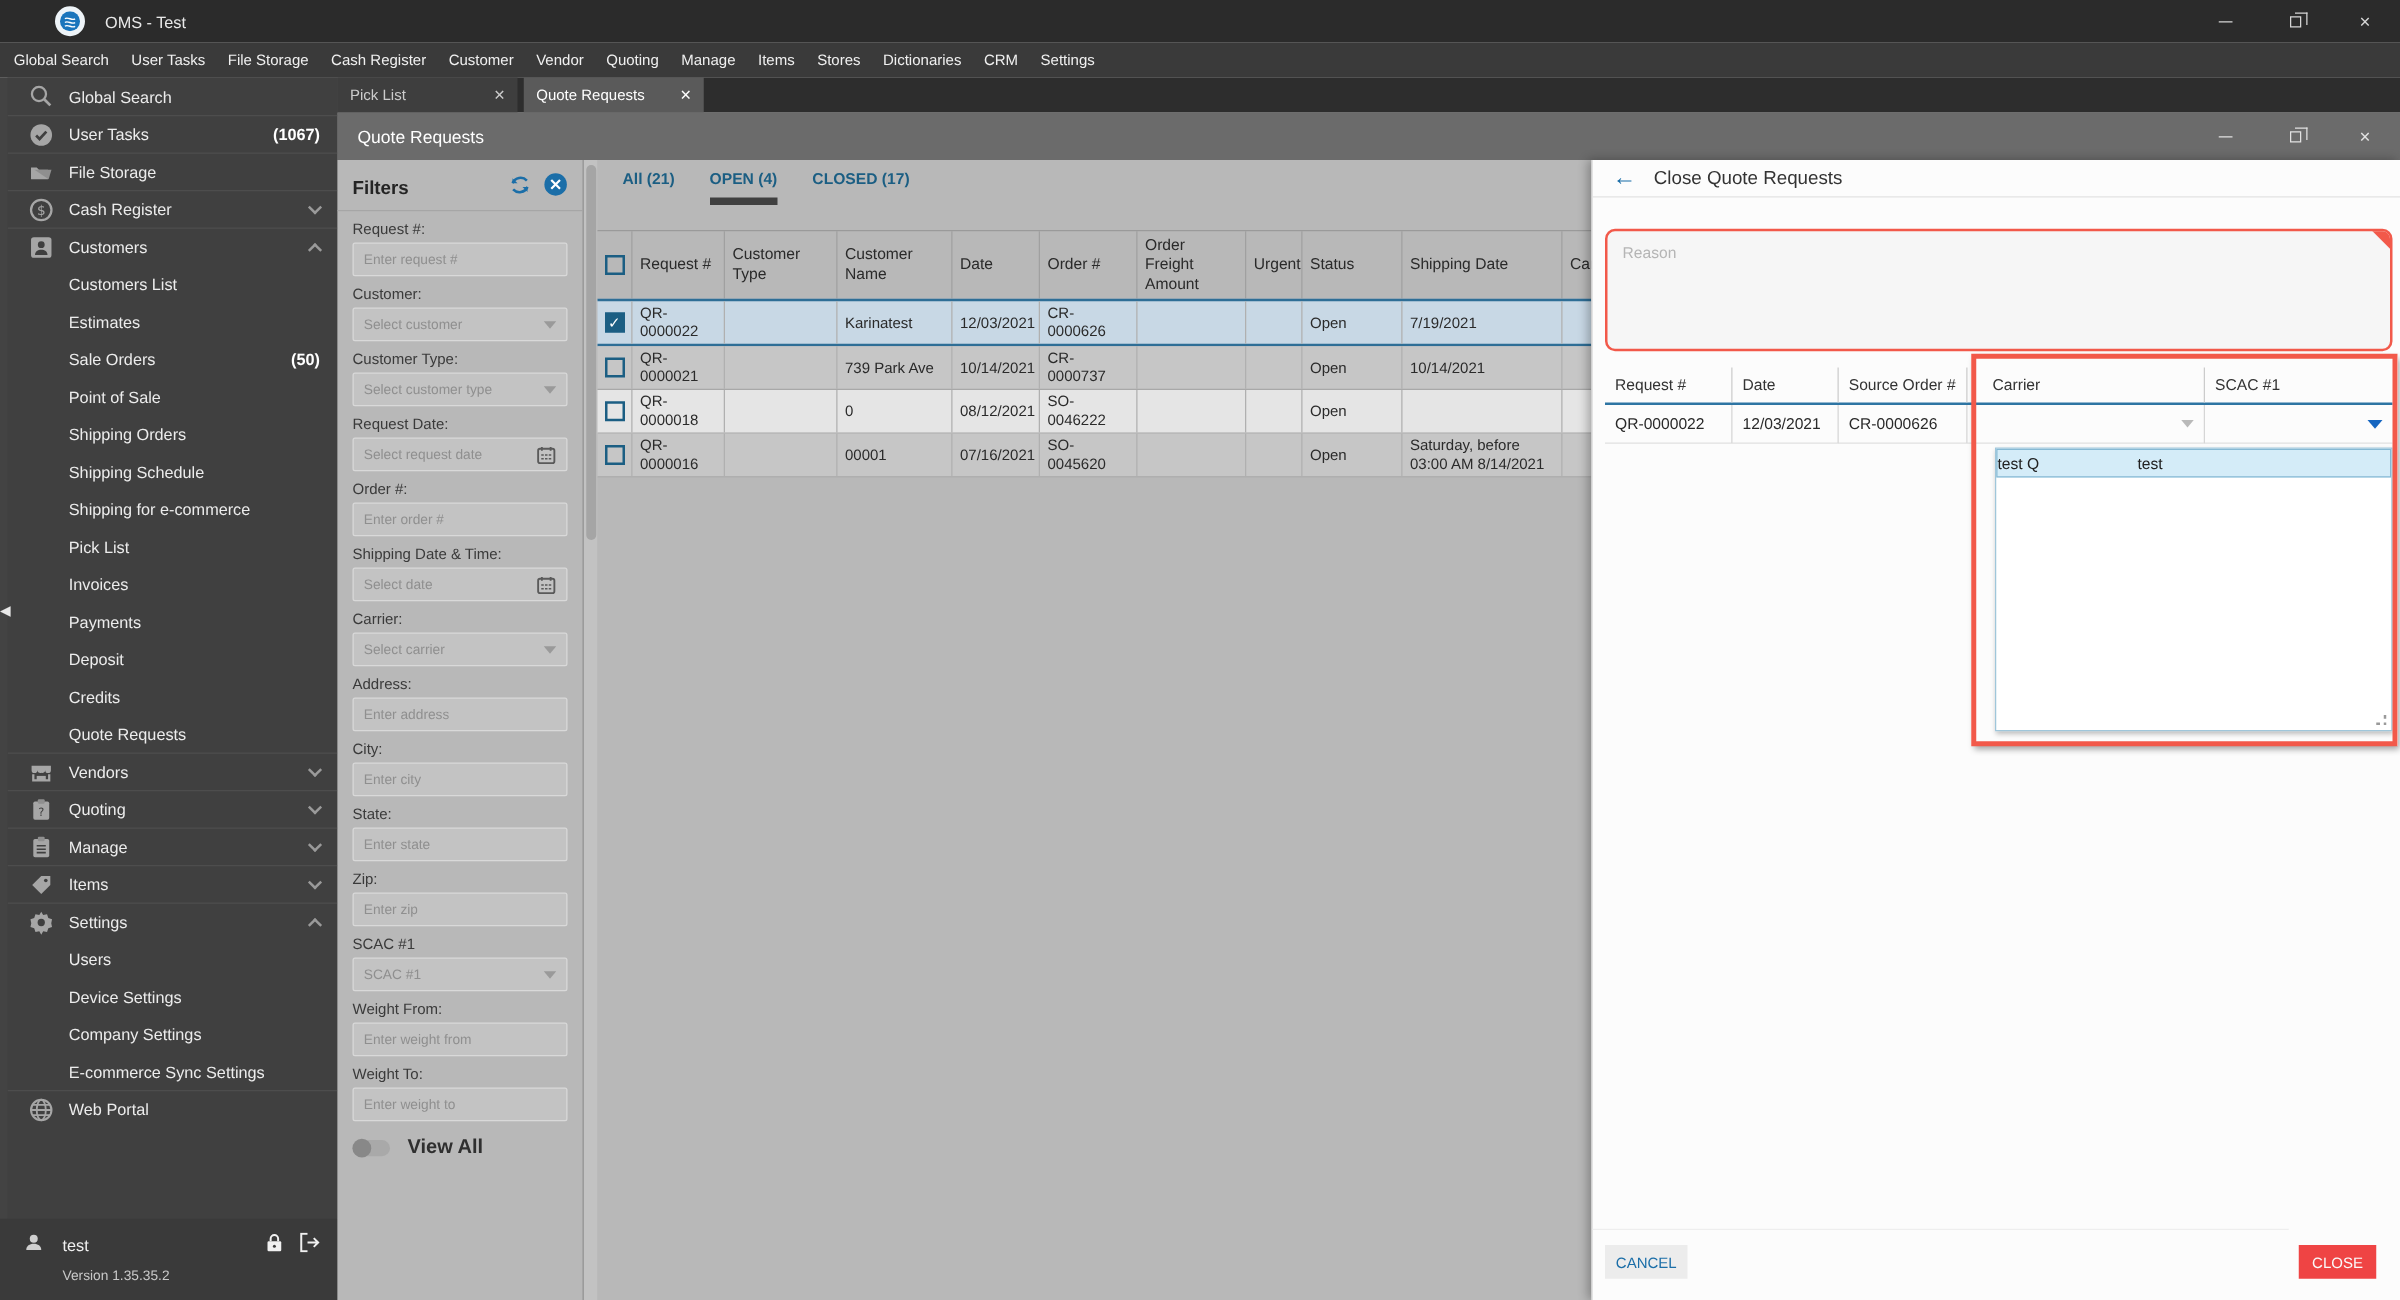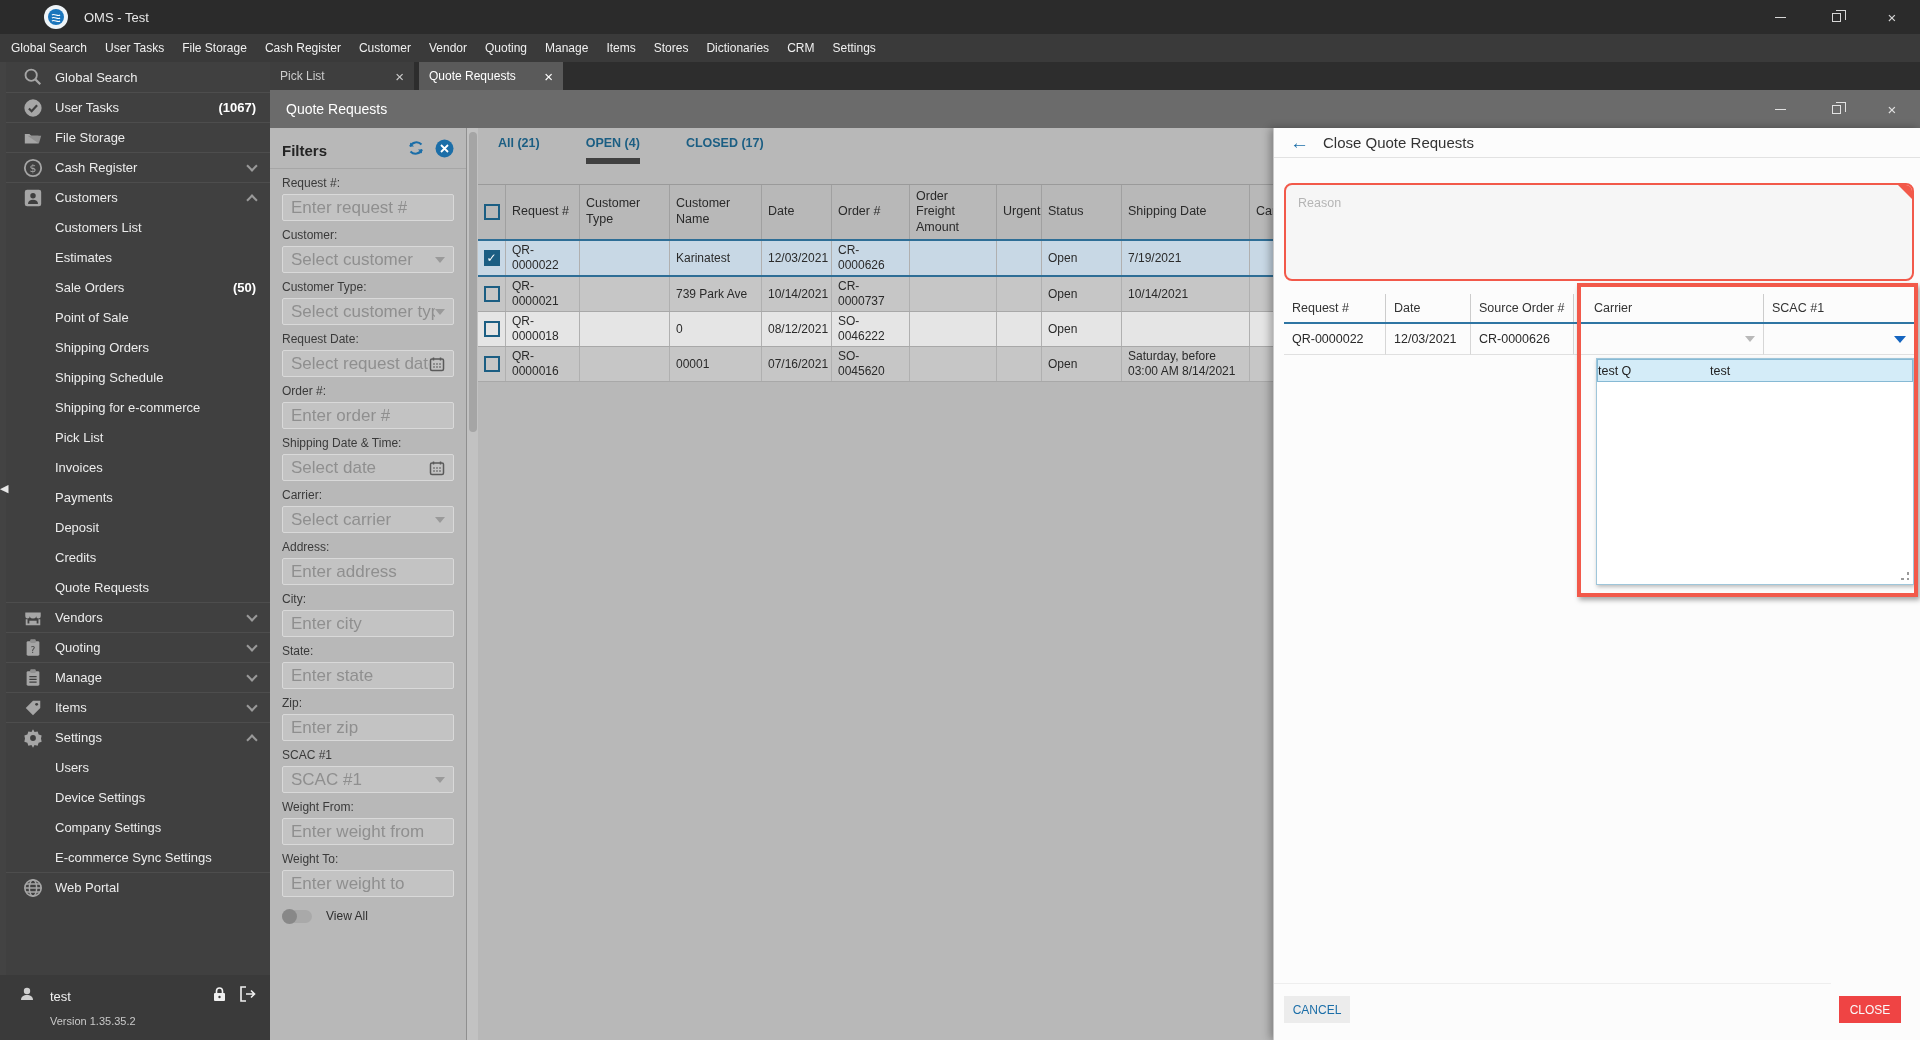--- a/index.html
+++ b/index.html
@@ -57,33 +57,33 @@
 
   
   .filters { position:absolute; left:270px; top:128px; width:196px; height:912px; background:#b8b8b8; padding:8px 12px 0 12px; }
   .f-title-row { display:flex; align-items:center; height:28px; }
   .f-title { font-weight:bold; font-size:15px; color:#242424; }
   .f-title-icons { margin-left:auto; display:flex; align-items:center; gap:10px; }
   .f-divider { border-bottom:1px solid #a6a6a6; margin:4px -12px 0 -12px; }
   .f-field { margin-top:7px; }
   .f-label { font-size:12px; color:#3a3a3a; margin-bottom:4px; }
   .f-input { height:27px; background:#c3c3c3; border:1px solid #d9d9d9; border-radius:2px; display:flex; align-items:center; padding:0 8px; }
-  .f-ph { color:#8f8f8f; font-size:17px; white-space:nowrap; overflow:hidden; }
+  .f-ph { color:#8f8f8f; font-size:11px; white-space:nowrap; overflow:hidden; }
   .dd-arrow { margin-left:auto; width:0; height:0; border-left:5px solid transparent; border-right:5px solid transparent; border-top:6px solid #9a9a9a; }
   .cal { margin-left:auto; color:#5a5a5a; display:flex; }
   .viewall-row { margin-top:12px; display:flex; align-items:center; }
   .toggle { width:30px; height:13px; border-radius:7px; background:#a9a9a9; position:relative; }
   .toggle::before { content:''; position:absolute; left:0px; top:-1px; width:15px; height:15px; border-radius:50%; background:#888888; }
-  .viewall-label { font-size:12px; color:#2f2f2f; margin-left:14px; }
+  .viewall-label { font-size:16px; color:#2f2f2f; margin-left:14px;font-weight:bold; }
   .f-scroll { position:absolute; left:466px; top:128px; width:12px; height:912px; background:#c2c2c2; border-left:1px solid #8f8f8f; }
   .f-scroll-thumb { position:absolute; left:2px; top:4px; width:8px; height:300px; background:#a5a5a5; border-radius:4px; }
 
   
   .main { position:absolute; left:478px; top:128px; width:1442px; height:912px; background:#b8b8b8; }
-  .l-tabs { position:absolute; left:20px; top:8px; display:flex; gap:46px; }
+  .l-tabs { position:absolute; left:20px; top:8px; display:flex; gap:28px; }
   .l-tab { font-size:12.5px; font-weight:bold; color:#1b5e83; padding-bottom:8px; }
   .l-tab.active { border-bottom:6px solid #404040; }
 
   .grid-11 { display:grid; grid-template-columns:28px 74px 90px 92px 70px 78px 87px 45px 80px 128px 160px; }
   .t-head { position:absolute; left:0; top:56px; width:932px; border-top:1px solid #9a9a9a; border-bottom:1px solid #9a9a9a; background:#b8b8b8; }
   .t-head > div { min-height:54px; display:flex; align-items:center; padding:2px 6px; font-size:12.5px; color:#2a2a2a; border-right:1px solid #a0a0a0; line-height:1.25; }
   .t-head > div:first-of-type { justify-content:center; padding:0; }
   .t-body { position:absolute; left:0; top:111px; width:932px; }
   .t-row { background:#c6c6c6; border-bottom:1px solid #a8a8a8; }
   .t-row.alt { background:#e5e5e5; }

